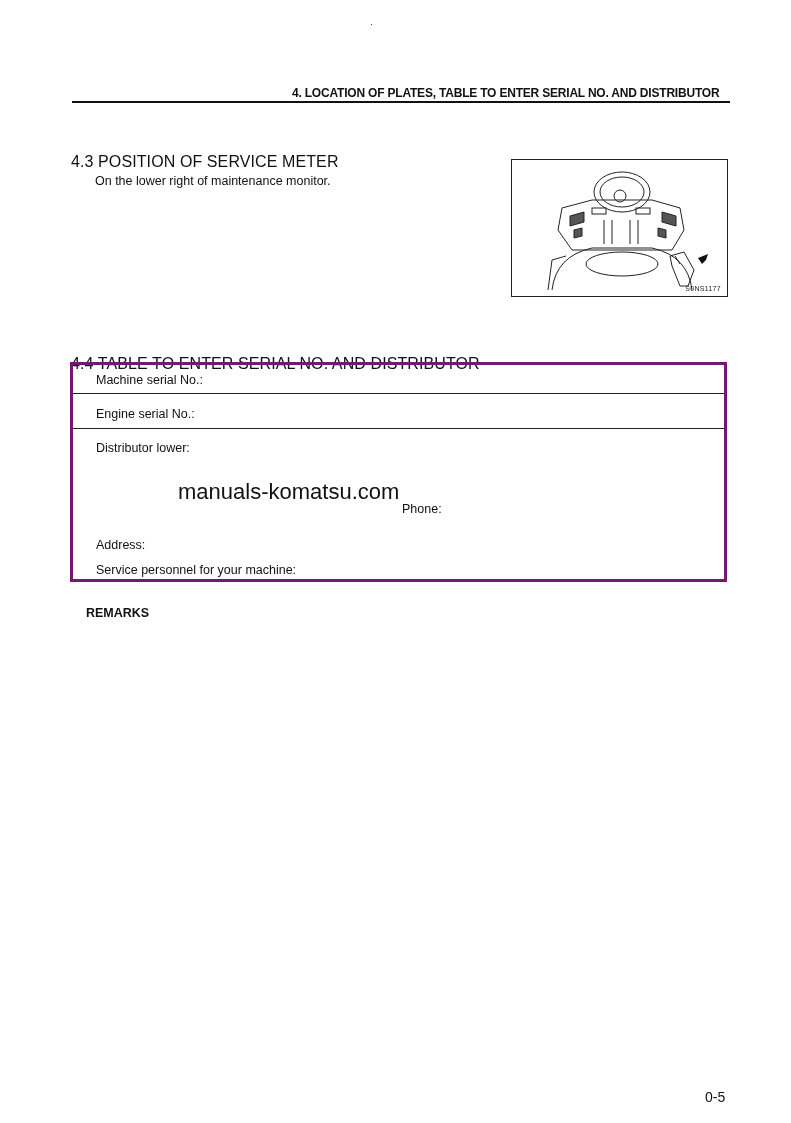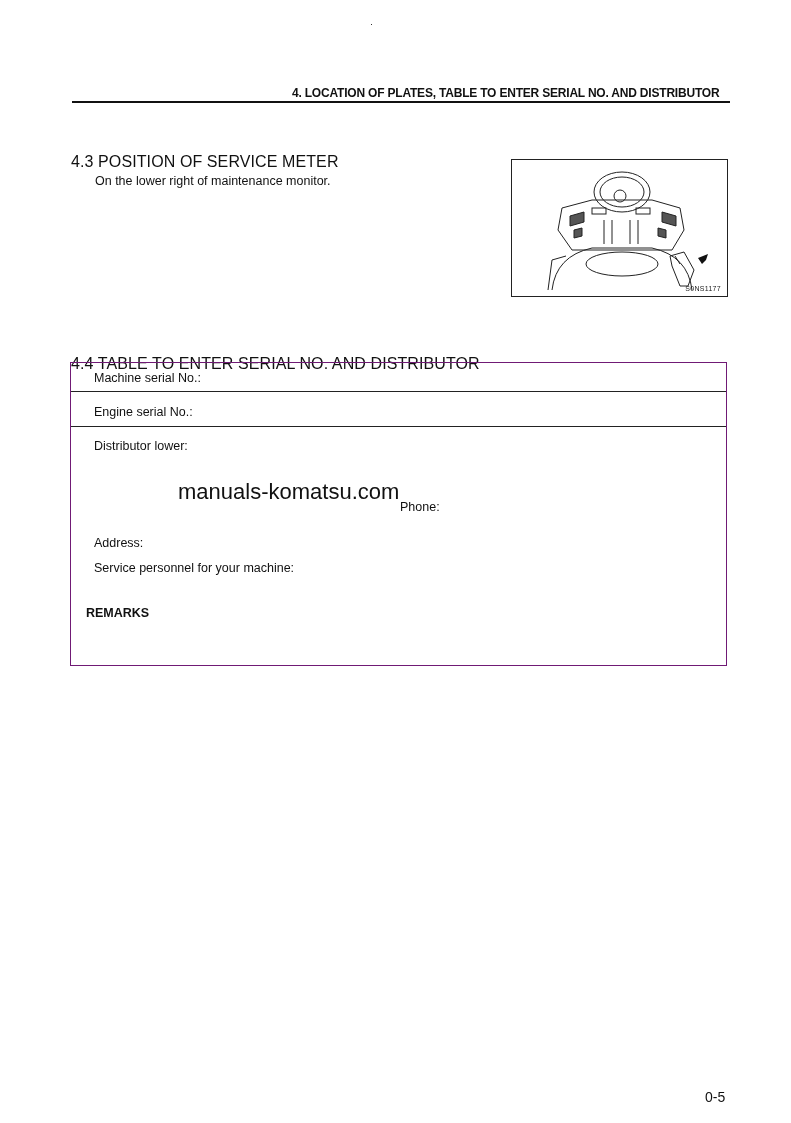--- a/index.html
+++ b/index.html
@@ -8,21 +8,21 @@
   .abs { position:absolute; }
   .header-title { left:292px; top:86px; font-size:12px; letter-spacing:-0.2px; white-space:nowrap;font-weight:bold; }
   .header-rule { left:72px; top:101px; width:658px; height:0; border-top:2px solid #111; }
   .sec-title { font-weight:normal; font-size:16px; white-space:nowrap; letter-spacing:0.1px; }
   .sec43 { left:71px; top:153px; }
   .sec43-body { left:95px; top:174px; font-size:12.5px; white-space:nowrap; }
   .figure { left:511px; top:159px; width:217px; height:138px; border:1px solid #222; box-sizing:border-box; }
   .figure svg { position:absolute; left:0; top:0; }
   .fig-code { position:absolute; right:6px; bottom:4px; font-size:7px; letter-spacing:0.3px; color:#222; }
   .sec44 { left:71px; top:331px;margin-top:24px; }
-  .table { left:70px; top:362px; width:657px; height:304px; border:1px solid #701a75; box-sizing:border-box; }
+  .table { left:70px; top:362px; width:657px; height:220px; border:3px solid #701a75; box-sizing:border-box; }
   .row-line { position:absolute; left:0; right:0; height:0; border-top:1px solid #222; }
   .lbl { position:absolute; font-size:12.5px; white-space:nowrap; }
   .watermark { left:178px; top:479px; font-size:22px; white-space:nowrap; color:#111;text-align:center; }
   .remarks { left:70px; top:606px; font-size:12.5px; font-weight:bold; white-space:nowrap;padding-left:16px; }
   .pagenum { left:705px; top:1089px; font-size:14px; white-space:nowrap; }
   .speck { left:371px; top:24px; width:1px; height:1px; background:#333; }
 </style>
 </head>
 <body>
 

